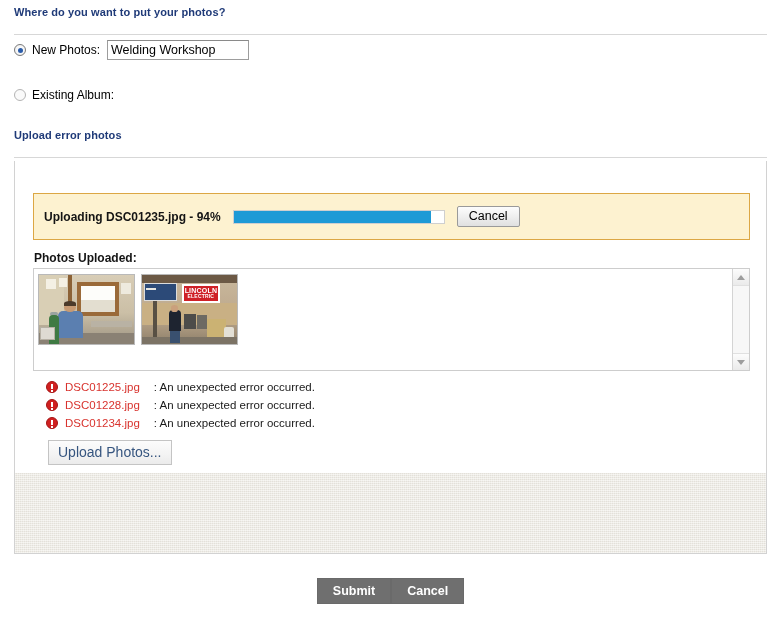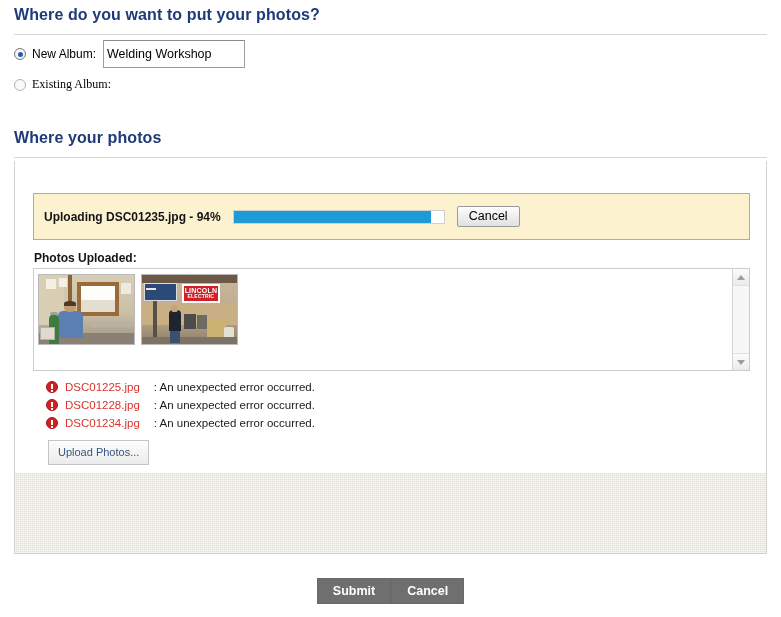--- a/index.html
+++ b/index.html
@@ -12,21 +12,21 @@
     background: #ffffff;
     font-family: "Liberation Sans", sans-serif;
     font-size: 12px;
     color: #000000;
     overflow: hidden;
     position: relative;
   }
 
   
   .section-heading {
-    font-size: 16px;
+    font-size: 11px;
     font-weight: bold;
     color: #1f3a78;
     padding: 0 0 0 14px;
     letter-spacing: 0.1px;
   }
   .heading-rule {
     border-bottom: 1px solid #d7d7d7;
     margin: 5px 14px 0 14px;
     height: 0;
   }
@@ -35,21 +35,21 @@
   #rule-destination { position: absolute; left: 0; right: 0; top: 29px; }
 
   
   .album-row {
     position: absolute;
     left: 14px;
     display: flex;
     align-items: center;
   }
   #row-new-album { top: 40px; }
-  #row-existing-album { top: 77px; font-family: Liberation Serif, serif; }
+  #row-existing-album { top: 88px; }
 
   .radio {
     width: 12px;
     height: 12px;
     border-radius: 50%;
     border: 1px solid #7a7a7a;
     background: radial-gradient(circle at 50% 45%, #ffffff 0%, #f2f2f2 70%, #e2e2e2 100%);
     box-sizing: border-box;
     position: relative;
     flex: 0 0 auto;
@@ -72,21 +72,21 @@
   }
   .album-label {
     font-size: 12px;
     color: #000;
     margin-right: 7px;
     white-space: nowrap;
   }
 
   .text-input {
     width: 142px;
-    height: 28px;
+    height: 20px;
     border: 1px solid #9d9d9d;
     border-top-color: #8a8a8a;
     background: #ffffff;
     font-family: "Liberation Sans", sans-serif;
     font-size: 12.5px;
     color: #000;
     padding: 0 3px;
     box-sizing: border-box;
     line-height: 18px;
   }
@@ -379,21 +379,21 @@
     font-size: 11.5px;
     margin-left: 14px;
   }
 
   
   #upload-photos-button {
     position: absolute;
     left: 33px;
     top: 269px;
     font-family: "Liberation Sans", sans-serif;
-    font-size: 11px;
+    font-size: 14px;
     color: #36557f;
     background: linear-gradient(#fcfcfc, #f3f3f3 60%, #ebebeb);
     border: 1px solid #c4c4c4;
     padding: 4px 9px;
     line-height: 15px;
     cursor: pointer;
   }
 
   
   #panel-texture {
@@ -431,30 +431,30 @@
   }
 </style>
 </head>
 <body>
 
 <div class="section-heading" id="heading-destination">Where do you want to put your photos?</div>
 <div class="heading-rule" id="rule-destination"></div>
 
 <div class="album-row" id="row-new-album">
   <span class="radio checked"></span>
-  <span class="album-label">New Album:</span>
+  <span class="album-label">New Photos:</span>
   <input class="text-input" type="text" value="Welding Workshop" style="">
 </div>
 
 <div class="album-row" id="row-existing-album">
   <span class="radio unchecked"></span>
   <span class="album-label">Existing Album:</span>
 </div>
 
-<div class="section-heading" id="heading-upload">Where your photos</div>
+<div class="section-heading" id="heading-upload">Upload error photos</div>
 <div class="heading-rule" id="rule-upload"></div>
 
 <div id="upload-panel-topband"></div>
 <div id="upload-panel">
   <div id="upload-inner">
 
     <div id="progress-box">
       <span id="progress-label">Uploading DSC01235.jpg - 94%</span>
       <span id="progress-track">
         <span id="progress-fill" style="width: 94%;"></span>

